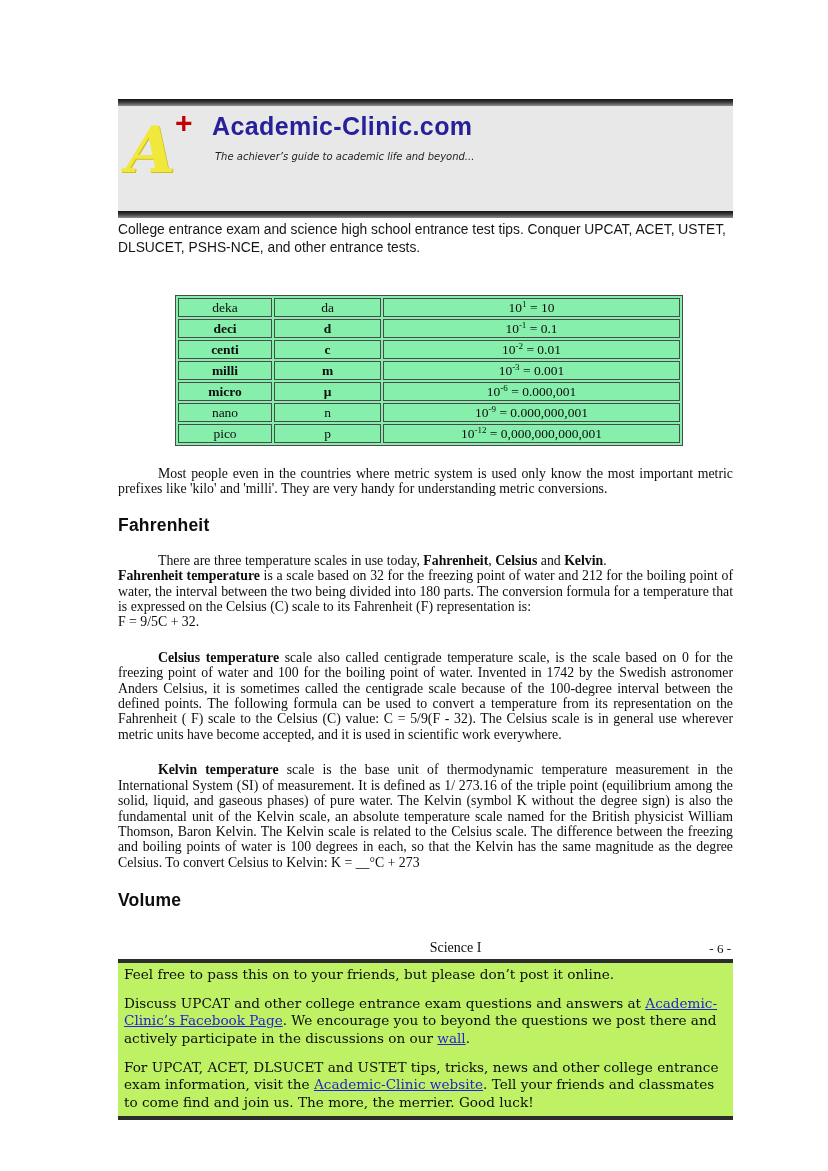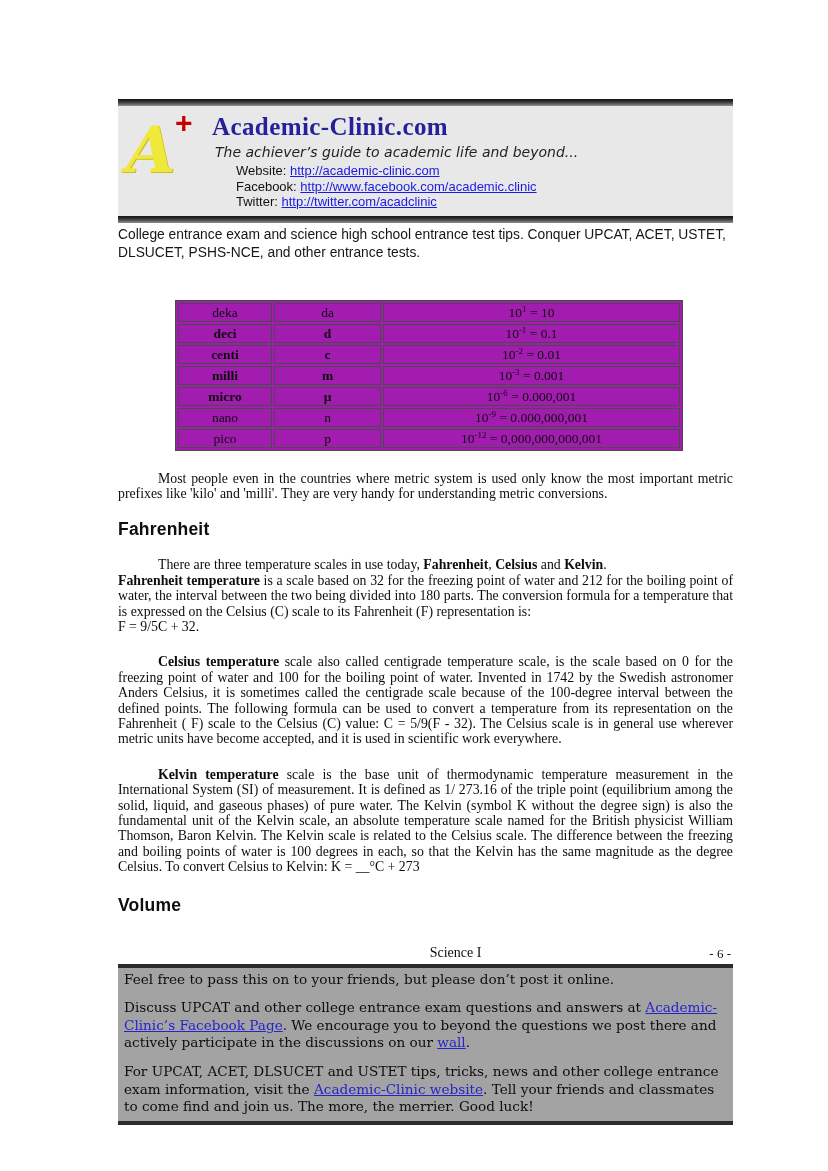--- a/index.html
+++ b/index.html
@@ -10,35 +10,35 @@
   
   .header-box{background:#e8e8e8;}
   .bar{height:7px;background:linear-gradient(180deg,#121212 0%,#3a3a3a 45%,#909090 100%);}
   .header-inner{position:relative;padding:6px 10px 6px 10px;min-height:93px;}
   .logo{position:absolute;left:8px;top:2px;width:78px;height:96px;}
   .logo-a{display:block;font-family:"DejaVu Serif",serif;font-style:italic;font-weight:bold;
           font-size:64px;line-height:84px;color:#f0e83a;text-shadow:1px 1px 0 #c9bc2e;}
   .logo-plus{position:absolute;left:49px;top:0px;font-family:"Liberation Sans",sans-serif;
              font-style:normal;font-weight:bold;font-size:30px;color:#c40000;line-height:30px;}
   .header-text{margin-left:84px;}
-  .site-name{font-family:Liberation Serif, serif;font-weight:bold;font-size:25px;
+  .site-name{font-family:Liberation Sans, sans-serif;font-weight:bold;font-size:25px;
              color:#26219a;letter-spacing:0.4px;line-height:29px;}
-  .tagline{font-family:"DejaVu Sans",sans-serif;font-style:italic;font-size:14px;
-           color:#1f1f1f;margin:3px 0 3px 3px;}
+  .tagline{font-family:"DejaVu Sans",sans-serif;font-style:italic;font-size:10px;
+           color:#1f1f1f;margin:10px 0 3px 3px;}
   .header-links{margin-left:24px;font-family:"Liberation Sans",sans-serif;font-size:13px;
                 line-height:15.5px;color:#111;}
   .header-links a{color:#1a1ae6;text-decoration:underline;}
 
   
   .description{font-family:"Liberation Sans",sans-serif;font-size:13.8px;line-height:18px;
                color:#161616;margin-top:3px;}
 
   
   .prefix-table{margin:38px 0 0 57px;border-collapse:separate;border-spacing:2px;
-                border:1px solid #4a4a4a;background:#a21caf;width:508px;
+                border:1px solid #4a4a4a;background:#86efac;width:508px;
                 font-family:"Liberation Serif",serif;font-size:13.5px;}
   .prefix-table td{border:1px solid #4a4a4a;text-align:center;padding:1px 4px;height:15px;
                    line-height:15px;}
   .prefix-table td:nth-child(1){width:84px;}
   .prefix-table td:nth-child(2){width:97px;}
   .b{font-weight:bold;}
   sup{font-size:9px;line-height:0;}
 
   
   .body-para{font-family:"Liberation Serif",serif;font-size:13.8px;line-height:15.4px;
@@ -50,21 +50,21 @@
   .para-std{margin-top:20px;}
   .volume-heading{margin-top:20px;}
 
   
   .footer-line{position:relative;margin-top:30px;height:17px;font-family:"Liberation Serif",serif;
                font-size:14px;text-align:center;}
   .course{position:relative;left:30px;}
   .pagenum{position:absolute;right:2px;top:1px;font-size:13px;}
 
   
-  .footer-box{margin-top:2px;background:#a3a3a3;border-top:4px solid #2c2c2c;
+  .footer-box{margin-top:2px;background:#bef264;border-top:4px solid #2c2c2c;
               border-bottom:4px solid #2c2c2c;padding:3px 8px 5px 6px;
               font-family:"DejaVu Serif",serif;font-size:13.6px;line-height:17.6px;color:#0d0d0d;}
   .footer-box p{margin:0 0 11px 0;}
   .footer-box p:last-child{margin-bottom:0;}
   .doclink{color:#2424cc;text-decoration:underline;}
 </style>
 </head>
 <body>
 
 <div class="page">
@@ -73,34 +73,20 @@
     <div class="header-box">
       <div class="bar"></div>
       <div class="header-inner">
         <div class="logo">
           <span class="logo-a">A</span>
           <span class="logo-plus">+</span>
         </div>
         <div class="header-text">
           <div class="site-name">Academic-Clinic.com</div>
           <div class="tagline">The achiever’s guide to academic life and beyond...</div>
-          <div class="header-links">
-            <div class="link-row">
-              <span>Website:</span>
-              <a href="#">http://academic-clinic.com</a>
-            </div>
-            <div class="link-row">
-              <span>Facebook:</span>
-              <a href="#">http://www.facebook.com/academic.clinic</a>
-            </div>
-            <div class="link-row">
-              <span>Twitter:</span>
-              <a href="#">http://twitter.com/acadclinic</a>
-            </div>
-          </div>
         </div>
       </div>
       <div class="bar"></div>
     </div>
 
     <div class="description">College entrance exam and science high school entrance test tips. Conquer UPCAT, ACET, USTET, DLSUCET, PSHS-NCE, and other entrance tests.</div>
 
     <table class="prefix-table">
       <tbody>
           <tr>

